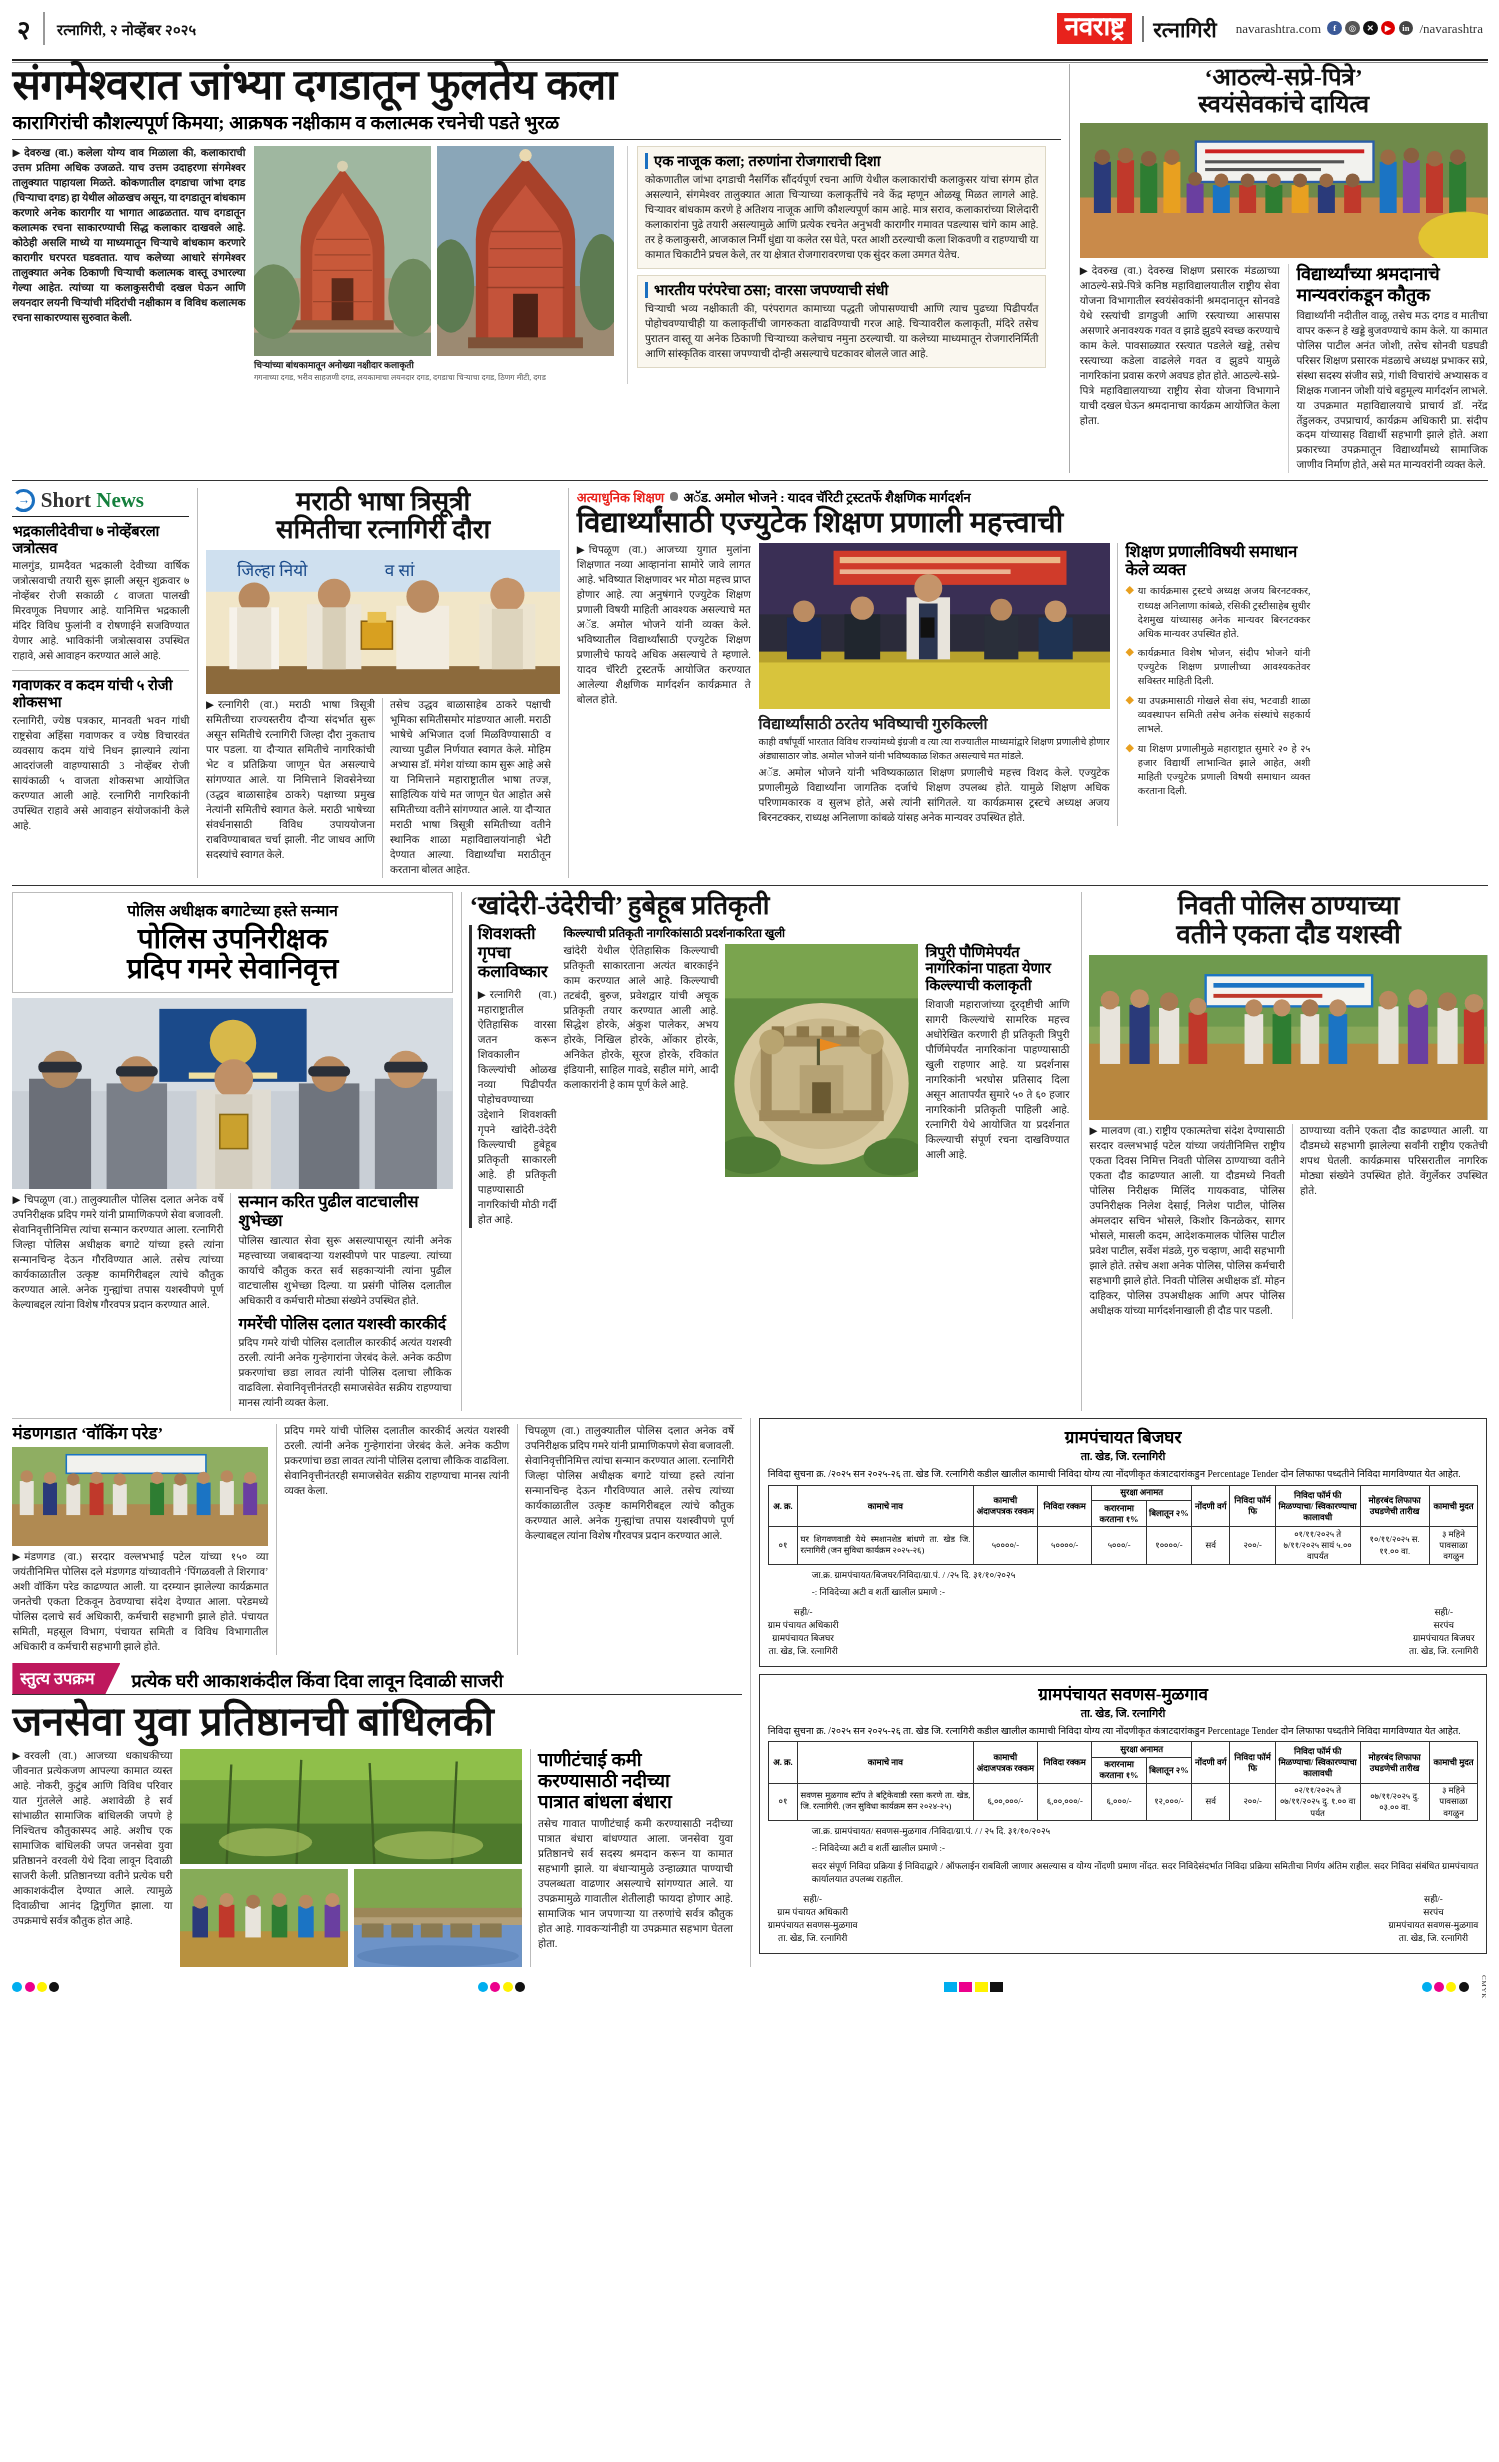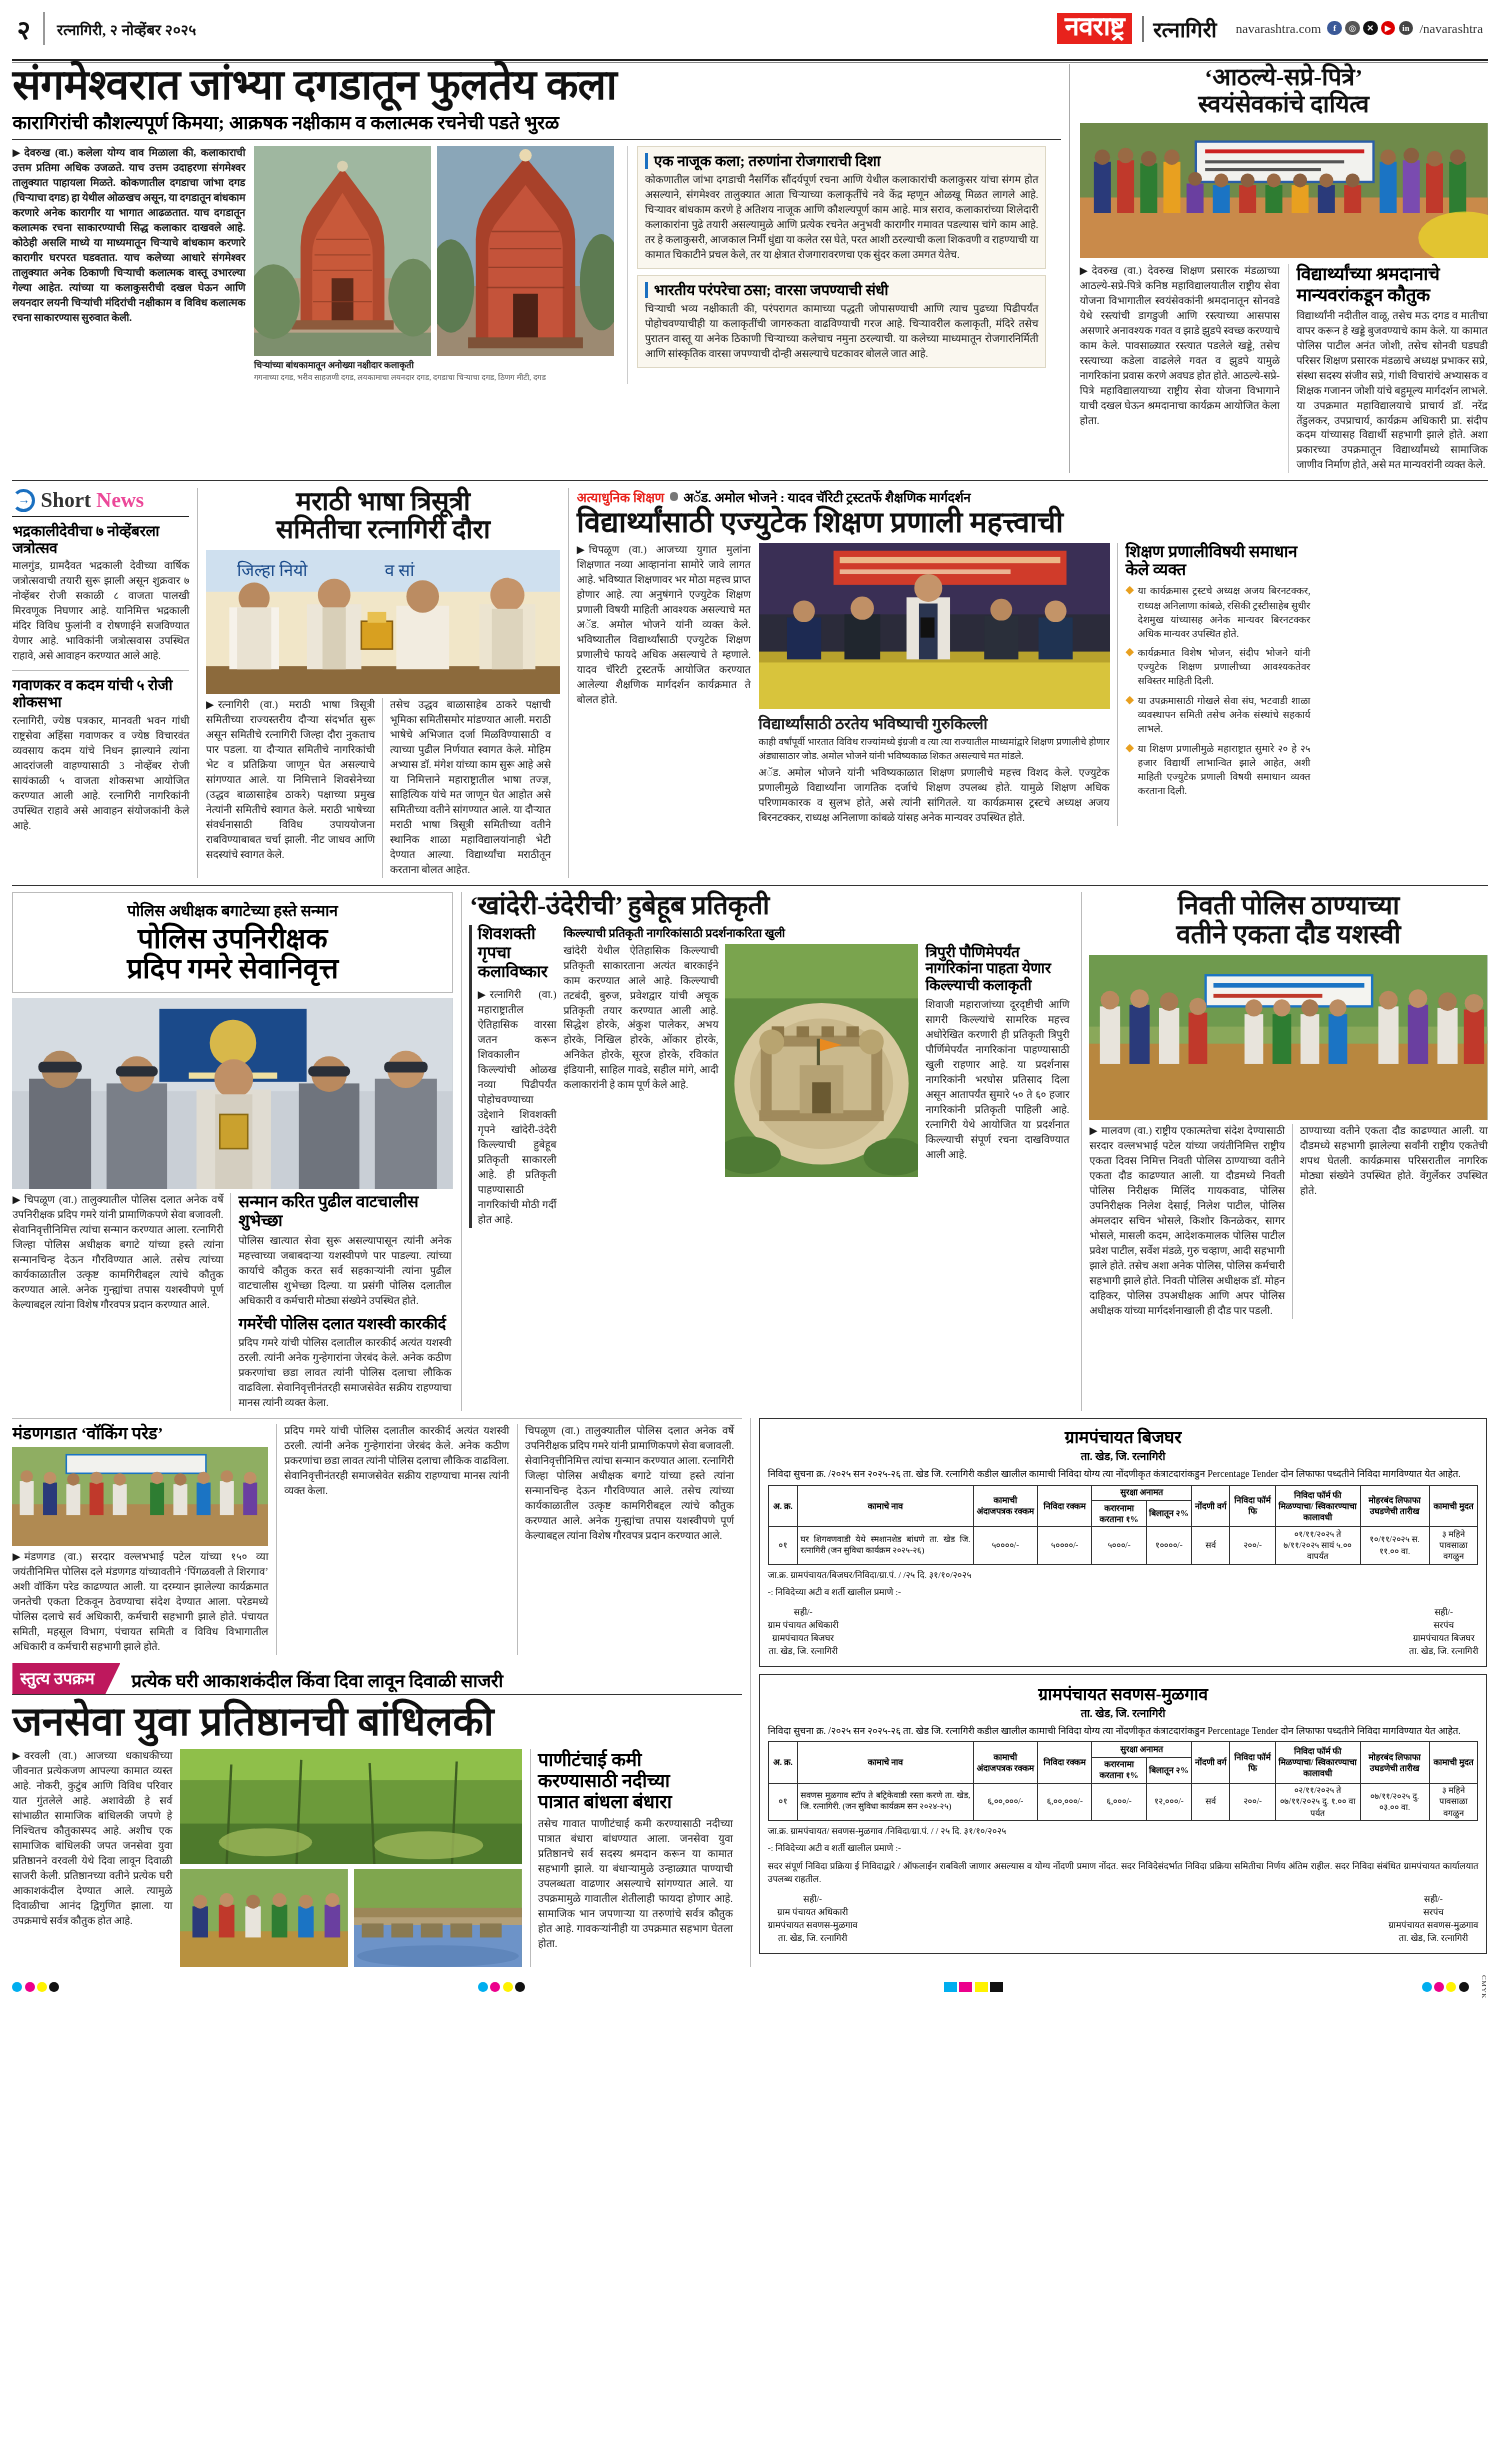--- a/index.html
+++ b/index.html
@@ -97,21 +97,21 @@
   
   .sec2 { display:flex; gap:7.8px; margin-top:7px; border-top:1.6px solid #333; padding-top:6.2px;}
   .s2-short { width:177px; }
   .shortnews-hdr { display:flex; align-items:center; gap:5.4px; border-bottom:1.6px solid #222; padding-bottom:3.1px;}
   .sn-icon {
     width:23px; height:23px; border:3.1px solid #1b70c0; border-radius:50%;
     border-left-color:transparent; display:inline-flex; align-items:center; justify-content:center;
     color:#1b70c0; font-size:12.4px; font-weight:900;
   }
   .sn-title { font-size:21px; font-weight:800; color:#333; }
-  .sn-title i { color:#ec4899; font-style:normal;}
+  .sn-title i { color:#15803d; font-style:normal;}
   .sn-item-h { font-size:14.7px; font-weight:800; line-height:1.13; margin:6.2px 0 3.1px; }
   .sn-div { border-bottom:0.8px solid #bbb; margin:6.2px 0; }
 
   .s2-mid { width:363px; border-left:0.8px solid #bbb; padding-left:7.8px;}
   .s2-mid-h { font-size:26px; font-weight:800; text-align:center; line-height:1.1;}
   .s2-right { width:891px; border-left:0.8px solid #bbb; padding-left:7.8px;}
   .s2r-kicker { display:flex; align-items:center; gap:5.4px; font-size:13px; font-weight:700; margin-bottom:1.6px;}
   .s2r-kicker .red { color:#e8221c; font-weight:800; }
   .s2r-kicker .dot { width:8.5px;height:8.5px;border-radius:50%;background:#777;display:inline-block;}
   .s2r-h { font-size:29px; font-weight:800; line-height:1.08; margin-bottom:4.7px;}
@@ -147,21 +147,21 @@
   .tender .tt { text-align:center; font-size:17px; font-weight:800; }
   .tender .ts { text-align:center; font-size:11px; font-weight:600; margin-bottom:3.9px;}
   .tender .tnote { font-size:9.6px; line-height:1.45; text-align:justify; margin-bottom:3.9px;}
   table.t { width:100%; border-collapse:collapse; }
   table.t th, table.t td {
     border:0.8px solid #333; font-size:8.5px; padding:1.6px 2.3px; text-align:center;
     vertical-align:middle; line-height:1.3;
   }
   table.t th { font-weight:700; }
   table.t td.left { text-align:justify; font-size:8.4px; }
-  .tfoot { font-size:9px; line-height:1.5; margin-top:3.9px;}
+  .tfoot { font-size:9px; line-height:1.5; margin-top:3.9px;margin-left:44px;}
   .sig { display:flex; justify-content:space-between; margin-top:6.2px; font-size:9px; text-align:center;}
   .sig div { line-height:1.45; }
 
   
   .cmyk-bar { display:flex; align-items:center; gap:0; margin-top:4.7px; padding:3.1px 0 6.2px;}
   .cmyk-bar .grp { display:flex; gap:2.3px; }
   .cmyk-bar .sp { flex:1; }
   .dotc { width:10px;height:10px;border-radius:50%; }
   .d-c{background:#00aeef}.d-m{background:#ec008c}.d-y{background:#fff200}.d-k{background:#111}
   .barc { width:13px;height:10px; }

